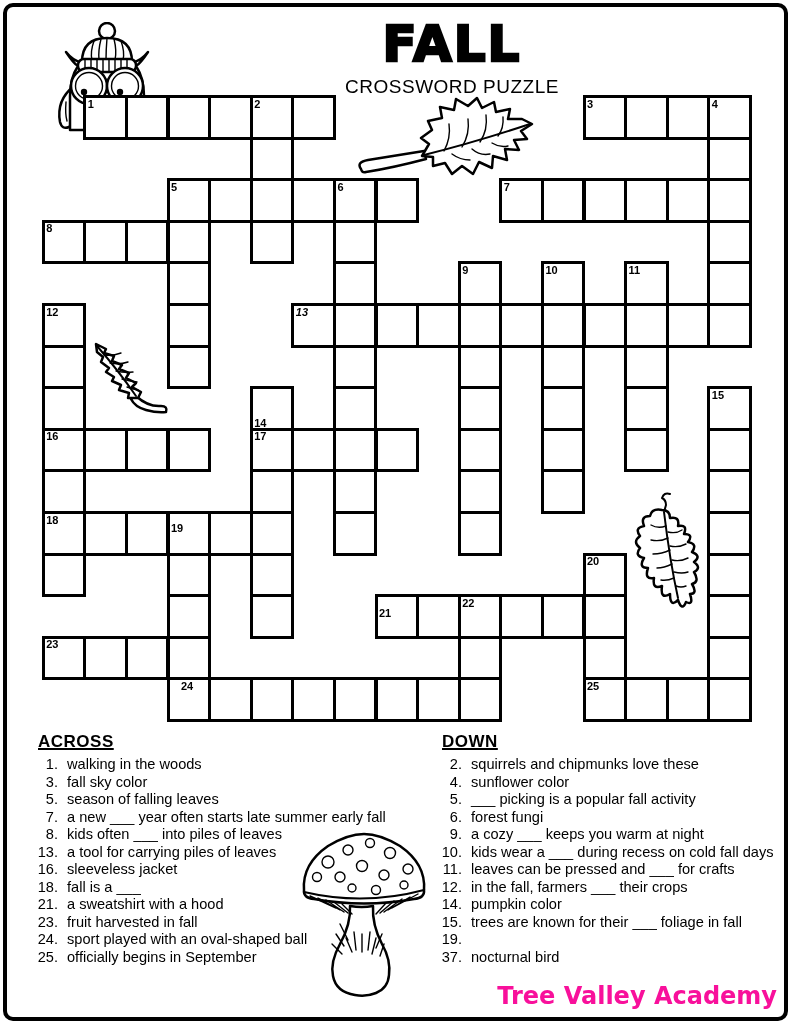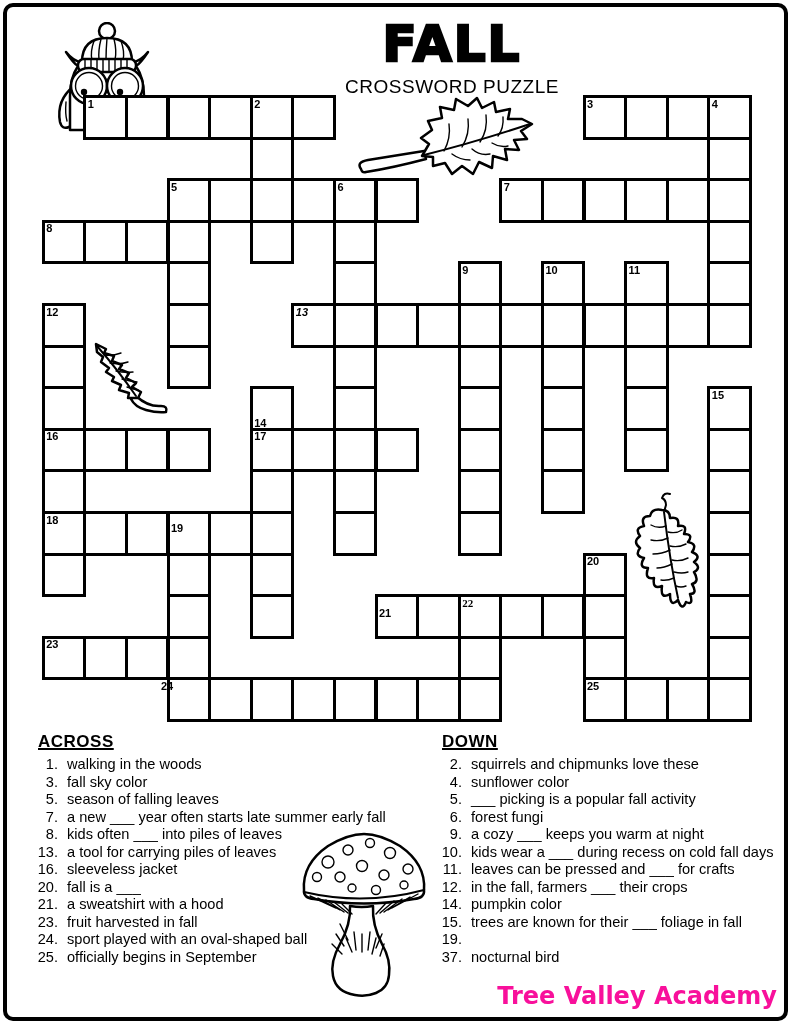--- a/index.html
+++ b/index.html
@@ -203,34 +203,34 @@
       <span class="cellnum" style="left: 587px; top: 98.5px;">3</span>
       <span class="cellnum" style="left: 171px; top: 181.7px;">5</span>
       <span class="cellnum" style="left: 503.8px; top: 181.7px;">7</span>
       <span class="cellnum" style="left: 46.2px; top: 223.3px;">8</span>
       <span class="cellnum" style="left: 295.8px; top: 306.5px; font-style: italic;">13</span>
       <span class="cellnum" style="left: 46.2px; top: 431.3px;">16</span>
       <span class="cellnum" style="left: 254.2px; top: 431.3px;">17</span>
       <span class="cellnum" style="left: 46.2px; top: 514.5px;">18</span>
       <span class="cellnum" style="left: 379px; top: 597.7px; margin-top: 10px;">21</span>
       <span class="cellnum" style="left: 46.2px; top: 639.3px;">23</span>
-      <span class="cellnum" style="left: 161px; top: 680.9px;">24</span>
+      <span class="cellnum" style="left: 181px; top: 680.9px;">24</span>
       <span class="cellnum" style="left: 587px; top: 680.9px;">25</span>
       <span class="cellnum" style="left: 254.2px; top: 98.5px;">2</span>
       <span class="cellnum" style="left: 711.8px; top: 98.5px;">4</span>
       <span class="cellnum" style="left: 337.4px; top: 181.7px;">6</span>
       <span class="cellnum" style="left: 462.2px; top: 264.9px;">9</span>
       <span class="cellnum" style="left: 545.4px; top: 264.9px;">10</span>
       <span class="cellnum" style="left: 628.6px; top: 264.9px;">11</span>
       <span class="cellnum" style="left: 46.2px; top: 306.5px;">12</span>
       <span class="cellnum" style="left: 254.2px; top: 389.7px; margin-top: 28px;">14</span>
       <span class="cellnum" style="left: 711.8px; top: 389.7px;">15</span>
       <span class="cellnum" style="left: 171px; top: 523px;">19</span>
       <span class="cellnum" style="left: 587px; top: 556.1px;">20</span>
-      <span class="cellnum" style="left: 462.2px; top: 597.7px; font-family: Liberation Serif, serif;">22</span>
+      <span class="cellnum" style="left: 462.2px; top: 597.7px;">22</span>
     </div>
 
   <div class="clues-col" style="left:32px;top:732px;width:370px">
     <div class="clue-heading">ACROSS</div>
     <div id="across-list">
         <div class="clue">
           <span class="clue-num">1.</span>
           <span class="clue-text">walking in the woods</span>
         </div>
         <div class="clue">
@@ -251,21 +251,21 @@
         </div>
         <div class="clue">
           <span class="clue-num">13.</span>
           <span class="clue-text">a tool for carrying piles of leaves</span>
         </div>
         <div class="clue">
           <span class="clue-num">16.</span>
           <span class="clue-text">sleeveless jacket</span>
         </div>
         <div class="clue">
-          <span class="clue-num">20.</span>
+          <span class="clue-num">18.</span>
           <span class="clue-text">fall is a ___</span>
         </div>
         <div class="clue">
           <span class="clue-num">21.</span>
           <span class="clue-text">a sweatshirt with a hood</span>
         </div>
         <div class="clue">
           <span class="clue-num">23.</span>
           <span class="clue-text">fruit harvested in fall</span>
         </div>

